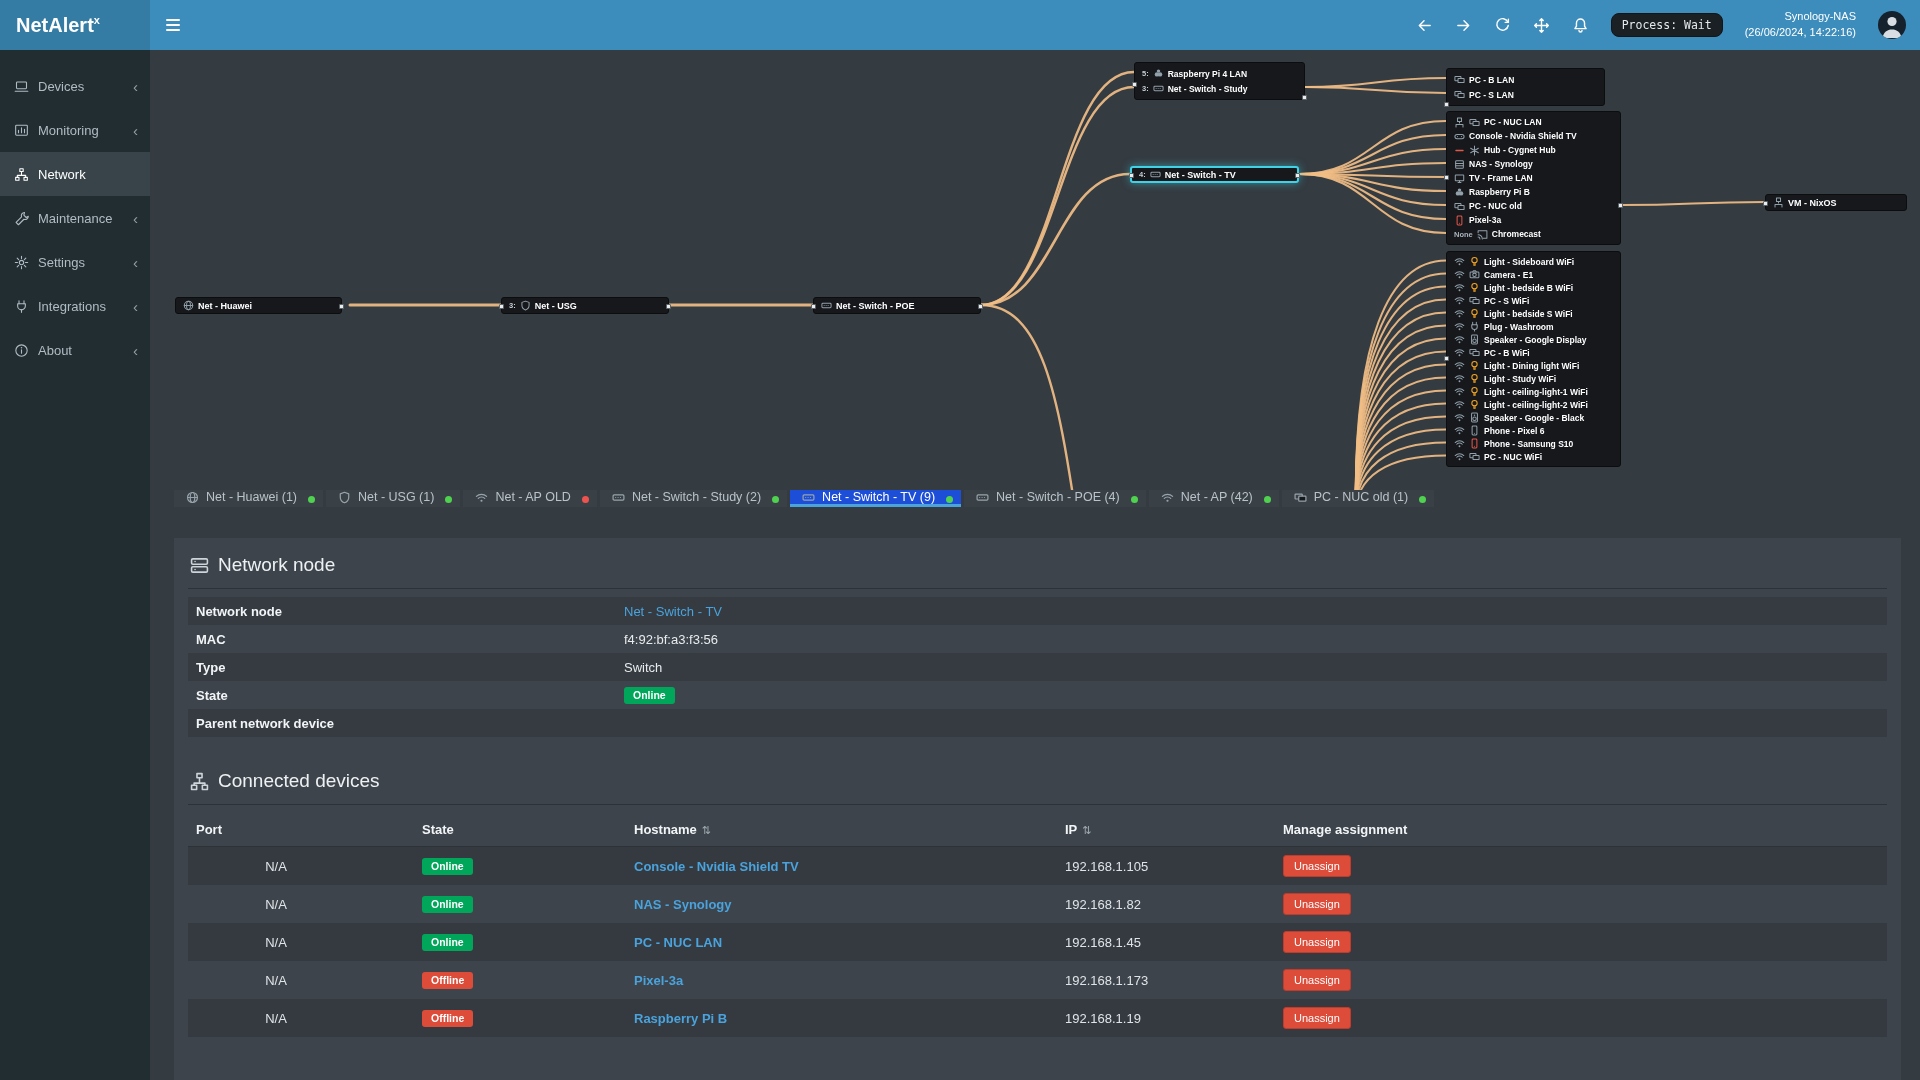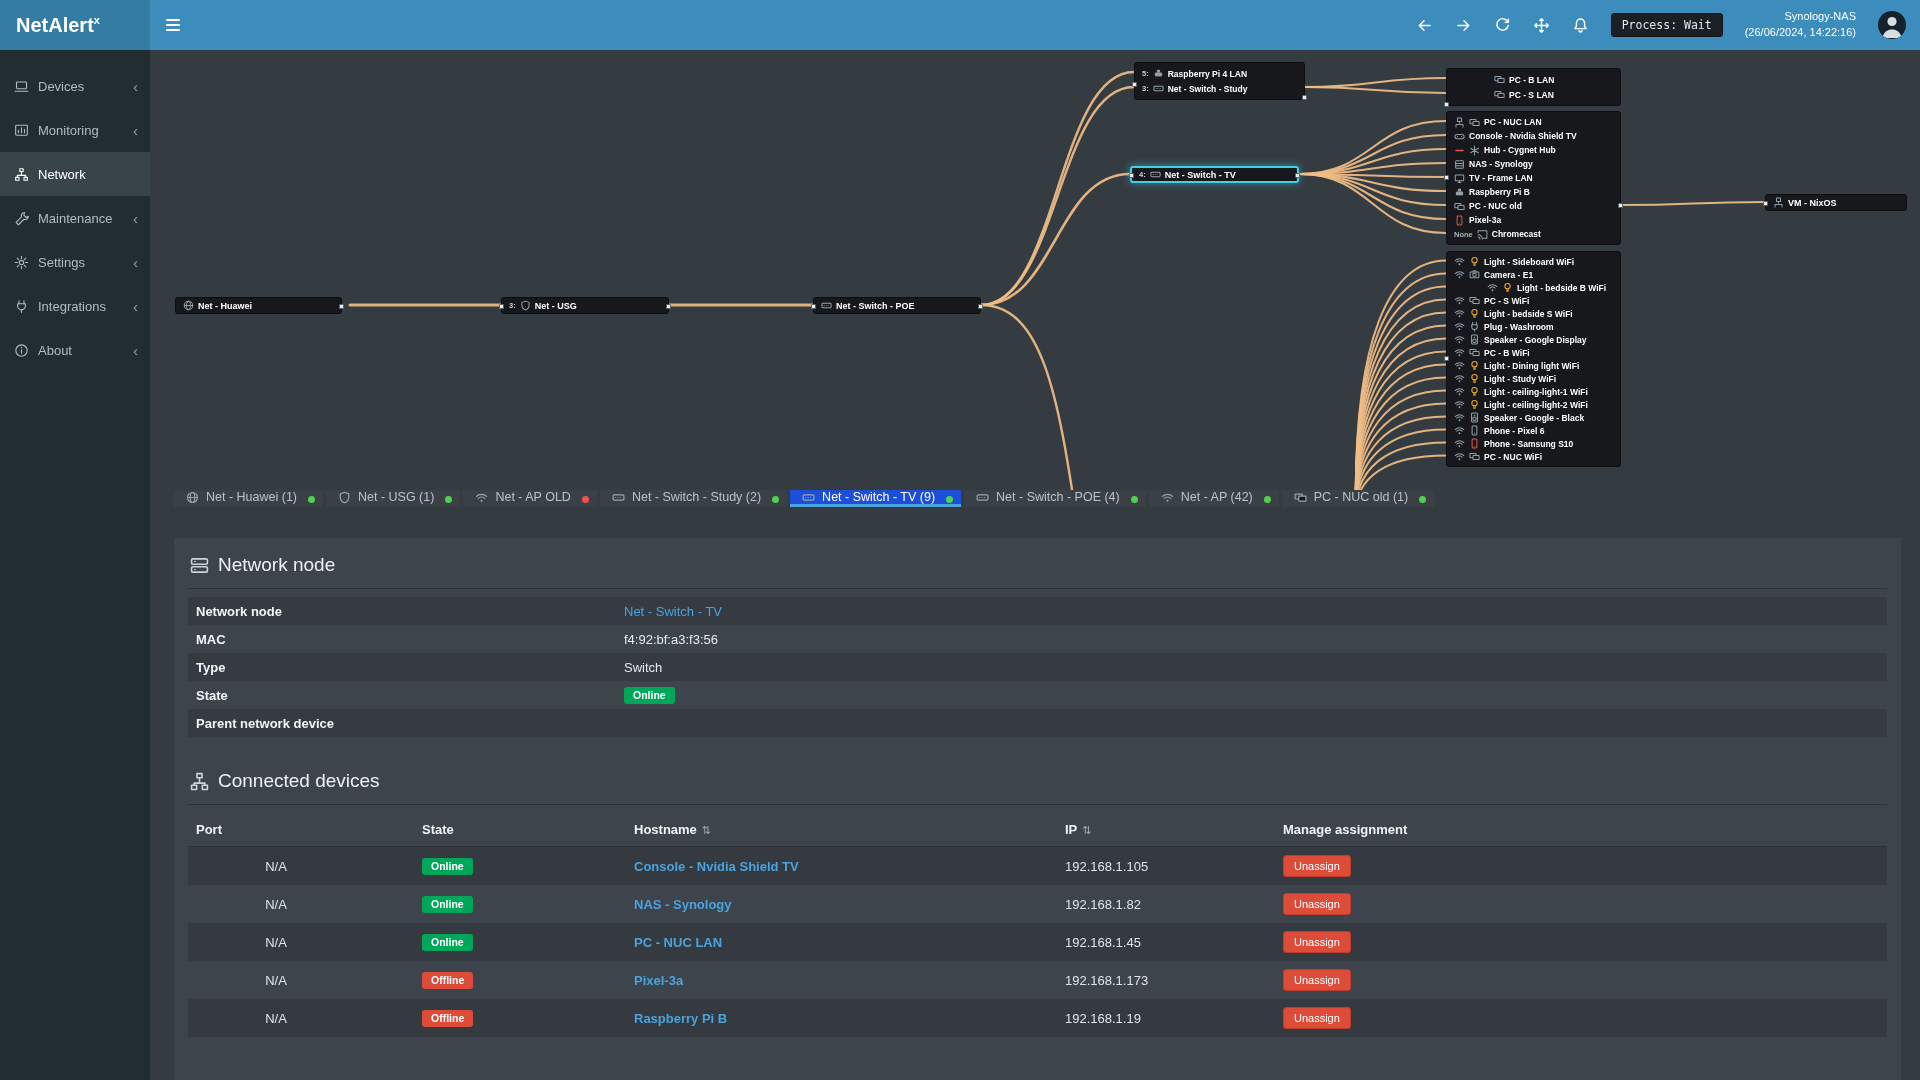--- a/index.html
+++ b/index.html
@@ -9,21 +9,21 @@
 
 .topbar{height:50px;display:flex;background:#3c8dbc}
 .logo{width:150px;background:#357ca5;color:#fff;display:flex;align-items:center;padding-left:16px;font-size:20px;font-weight:700;cursor:pointer}
 .logo sup{font-size:11px;transform:translateY(-5px)}
 .tbmain{flex:1;display:flex;align-items:center;color:#fff}
 .burger{width:46px;height:50px;display:flex;flex-direction:column;gap:3px;align-items:center;justify-content:center;cursor:pointer}
 .burger i{display:block;width:14px;height:2px;background:#fff;border-radius:1px}
 .tbright{margin-left:auto;display:flex;align-items:center;gap:22px;padding-right:14px}
 .tbicon{width:17px;height:17px;cursor:pointer}
 .tbicon svg{width:100%;height:100%;stroke:#fff;fill:none;stroke-width:1.5;stroke-linecap:round;stroke-linejoin:round}
-.pill{font-family:"DejaVu Sans Mono","Liberation Mono",monospace;font-size:11.5px;color:#e3e9ec;background:#1b2024;border:1px solid #111519;border-radius:3px;padding:4px 10px;cursor:pointer;white-space:nowrap}
+.pill{font-family:"DejaVu Sans Mono","Liberation Mono",monospace;font-size:11.5px;color:#e3e9ec;background:#1b2024;border:1px solid #111519;border-radius:8px;padding:4px 10px;cursor:pointer;white-space:nowrap}
 .serverinfo{text-align:right;font-size:11px;line-height:1.45;color:#fff;white-space:nowrap}
 .avatar{width:28px;height:28px;border-radius:50%;background:#15212c;overflow:hidden;cursor:pointer;flex:none}
 .avatar svg{width:100%;height:100%}
 
 .shell{display:flex;height:1030px}
 .sidebar{width:150px;background:#222d32;padding-top:14px;flex:none}
 .side-item{height:44px;display:flex;align-items:center;gap:9px;padding:0 12px 0 14px;font-size:13px;color:#b0bcc3;cursor:pointer}
 .side-item.active{background:#39444a;color:#fff}
 .sicon{width:15px;height:15px;flex:none;display:flex}
 .sicon svg{width:100%;height:100%;stroke:currentColor;fill:none;stroke-width:1.3;stroke-linecap:round;stroke-linejoin:round}
@@ -318,21 +318,21 @@
                 <circle cx="3.4" cy="6" r=".55" fill="currentColor" stroke="none"></circle>
                 <circle cx="5.6" cy="6" r=".55" fill="currentColor" stroke="none"></circle>
                 <circle cx="7.8" cy="6" r=".55" fill="currentColor" stroke="none"></circle>
               </svg>
             </span>
             <span>Net - Switch - Study</span>
           </div>
           <div class="conn" style="left: -3px; top: 19px;"></div>
           <div class="conn" style="right: -3px; top: 32px;"></div>
         </div>
-        <div class="tgroup" style="left: 1296px; top: 18px; width: 175px; padding-left: 40px;">
+        <div class="tgroup" style="left: 1296px; top: 18px; width: 159px;">
           <div class="trow" style="height: 15px;">
             <span class="ticon i11 ">
               <svg viewBox="0 0 12 12">
                 <rect x="1" y="2.8" width="6.6" height="4.6" rx=".5"></rect>
                 <rect x="4.4" y="4.8" width="6.6" height="4.6" rx=".5" fill="#16181c"></rect>
               </svg>
             </span>
             <span>PC - B LAN</span>
           </div>
           <div class="trow" style="height: 15px;">
@@ -471,21 +471,21 @@
             </span>
             <span class="ticon i11 ">
               <svg viewBox="0 0 12 12">
                 <rect x="1.2" y="3.2" width="9.6" height="6.4" rx="1"></rect>
                 <circle cx="6" cy="6.4" r="1.9"></circle>
                 <path d="M4 3.2l.8-1.2h2.4l.8 1.2"></path>
               </svg>
             </span>
             <span>Camera - E1</span>
           </div>
-          <div class="trow" style="height: 13px; margin-left: 33px;">
+          <div class="trow" style="height: 13px;">
             <span class="ticon i11 ">
               <svg viewBox="0 0 12 12">
                 <path d="M1.3 5a6.6 6.6 0 0 1 9.4 0"></path>
                 <path d="M3 6.8a4.2 4.2 0 0 1 6 0"></path>
                 <circle cx="6" cy="9" r="1" fill="currentColor" stroke="none"></circle>
               </svg>
             </span>
             <span class="ticon i11 orange">
               <svg viewBox="0 0 12 12">
                 <circle cx="6" cy="4.6" r="2.9"></circle>

